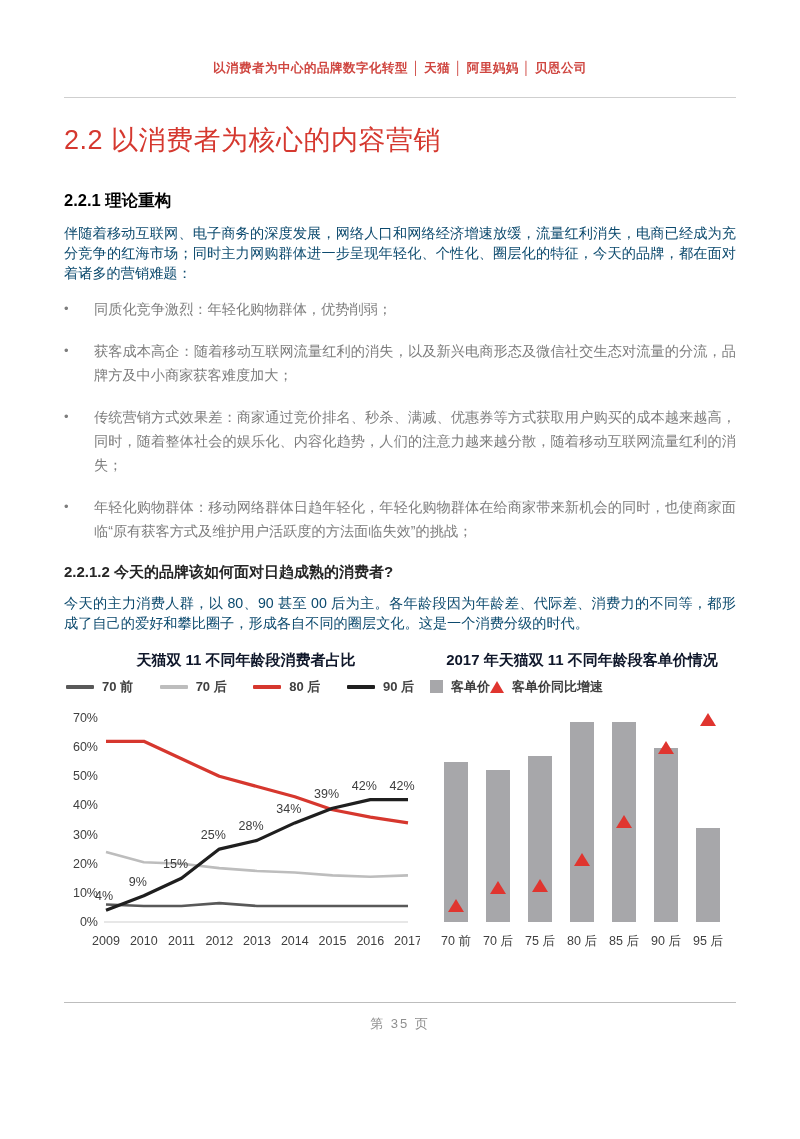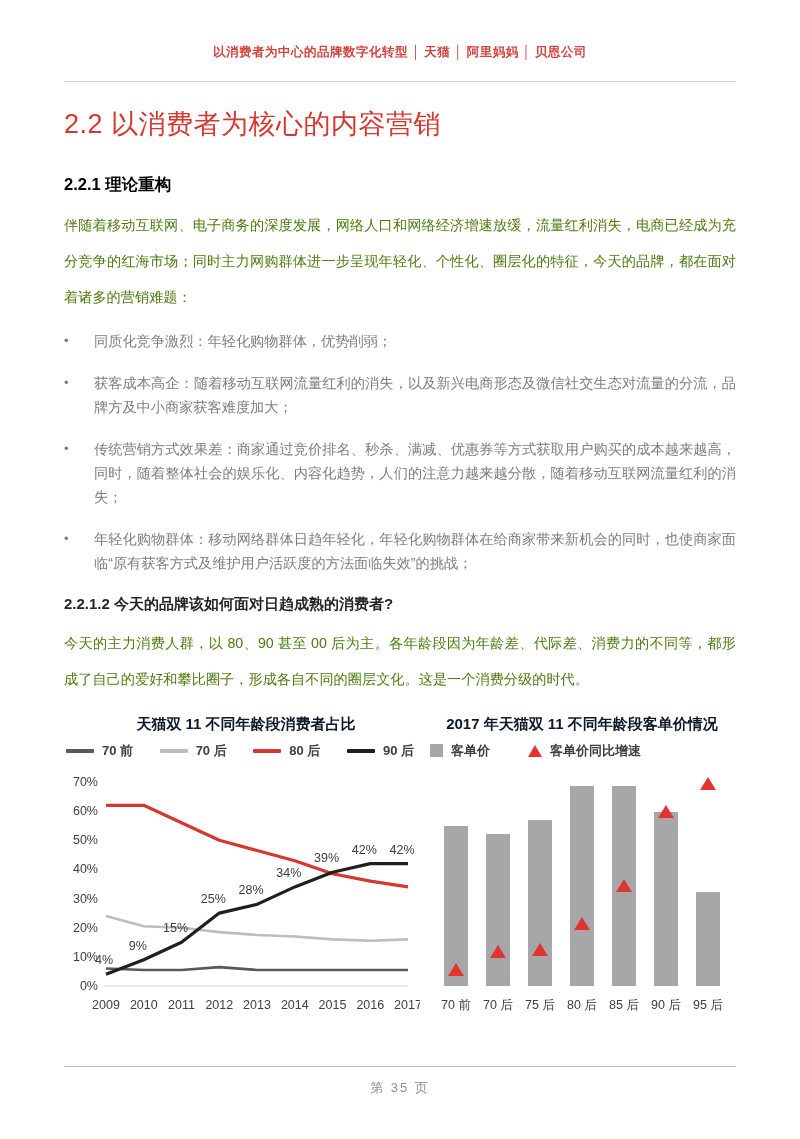--- a/index.html
+++ b/index.html
@@ -1,39 +1,39 @@
 <!DOCTYPE html>
 <html><head>
 <meta charset="utf-8">
 <style>
   html,body{margin:0;padding:0;background:#fff;}
   .page{
     position:relative;width:800px;height:1139px;box-sizing:border-box;
     padding:0 64px;background:#ffffff;overflow:hidden;
     font-family:"Liberation Sans","DejaVu Sans",sans-serif;
   }
-  .doc-header{padding-top:44px;text-align:center;font-size:12.5px;letter-spacing:.5px;color:#cf4640;font-weight:600;}
+  .doc-header{padding-top:60px;text-align:center;font-size:12.5px;letter-spacing:.5px;color:#cf4640;font-weight:600;}
   .rule{margin-top:20px;height:1px;background:#cfcfcf;}
   h1{margin:26px 0 0;font-size:27px;line-height:1.25;color:#d5382f;font-weight:400;letter-spacing:.5px;}
   h2{margin:32px 0 0;font-size:16.5px;color:#000000;font-weight:700;}
   h3{margin:20px 0 0;font-size:15px;color:#262626;font-weight:700;}
-  p{margin:11px 0 0;font-size:14.2px;line-height:36px;color:#4d7c0f;text-align:justify;}
+  p{margin:11px 0 0;font-size:14.2px;line-height:20px;color:#0c4a6e;text-align:justify;}
   ul.challenges{list-style:none;margin:14px 0 0;padding:0;}
   ul.challenges li{display:flex;margin:0 0 18px;font-size:14.2px;line-height:24px;color:#7d7d7d;}
   ul.challenges li:last-child{margin-bottom:0;}
   .dot{flex:0 0 30px;color:#7d7d7d;font-size:13px;line-height:24px;}
   .li-text{flex:1;text-align:justify;}
   .charts{display:flex;margin-top:18px;}
   .chart{display:flex;flex-direction:column;}
   .chart-left{width:364px;}
   .chart-right{width:308px;margin-left:0;}
   .chart-title{font-size:15px;font-weight:700;color:#0f172a;text-align:center;margin-bottom:8px;}
   .legend{display:flex;align-items:center;height:18px;margin-bottom:4px;}
   .legend-left{justify-content:space-between;padding:0 14px 0 2px;}
-  .legend-right{justify-content:flex-start;gap:38px;padding-left:2px;}
+  .legend-right{justify-content:flex-start;padding-left:2px;}
   .legend-item{display:flex;align-items:center;font-size:13px;color:#404040;font-weight:600;}
   .lsw{display:inline-block;width:28px;height:3.5px;margin-right:8px;border-radius:1px;}
   .sqw{display:inline-block;width:13px;height:13px;margin-right:8px;}
   .tri{display:inline-block;width:0;height:0;margin-right:8px;
        border-left:7px solid transparent;border-right:7px solid transparent;border-bottom:12px solid #e0352f;}
   svg .ax{font:12.5px "Liberation Sans",sans-serif;fill:#404040;}
   svg .dl{font:12.5px "Liberation Sans",sans-serif;fill:#3d3d3d;}
   .footer-rule{margin-top:50px;background:#bdbdbd;}
   .page-num{margin-top:12px;text-align:center;font-size:13px;color:#8f8f8f;letter-spacing:2px;}
 </style>

